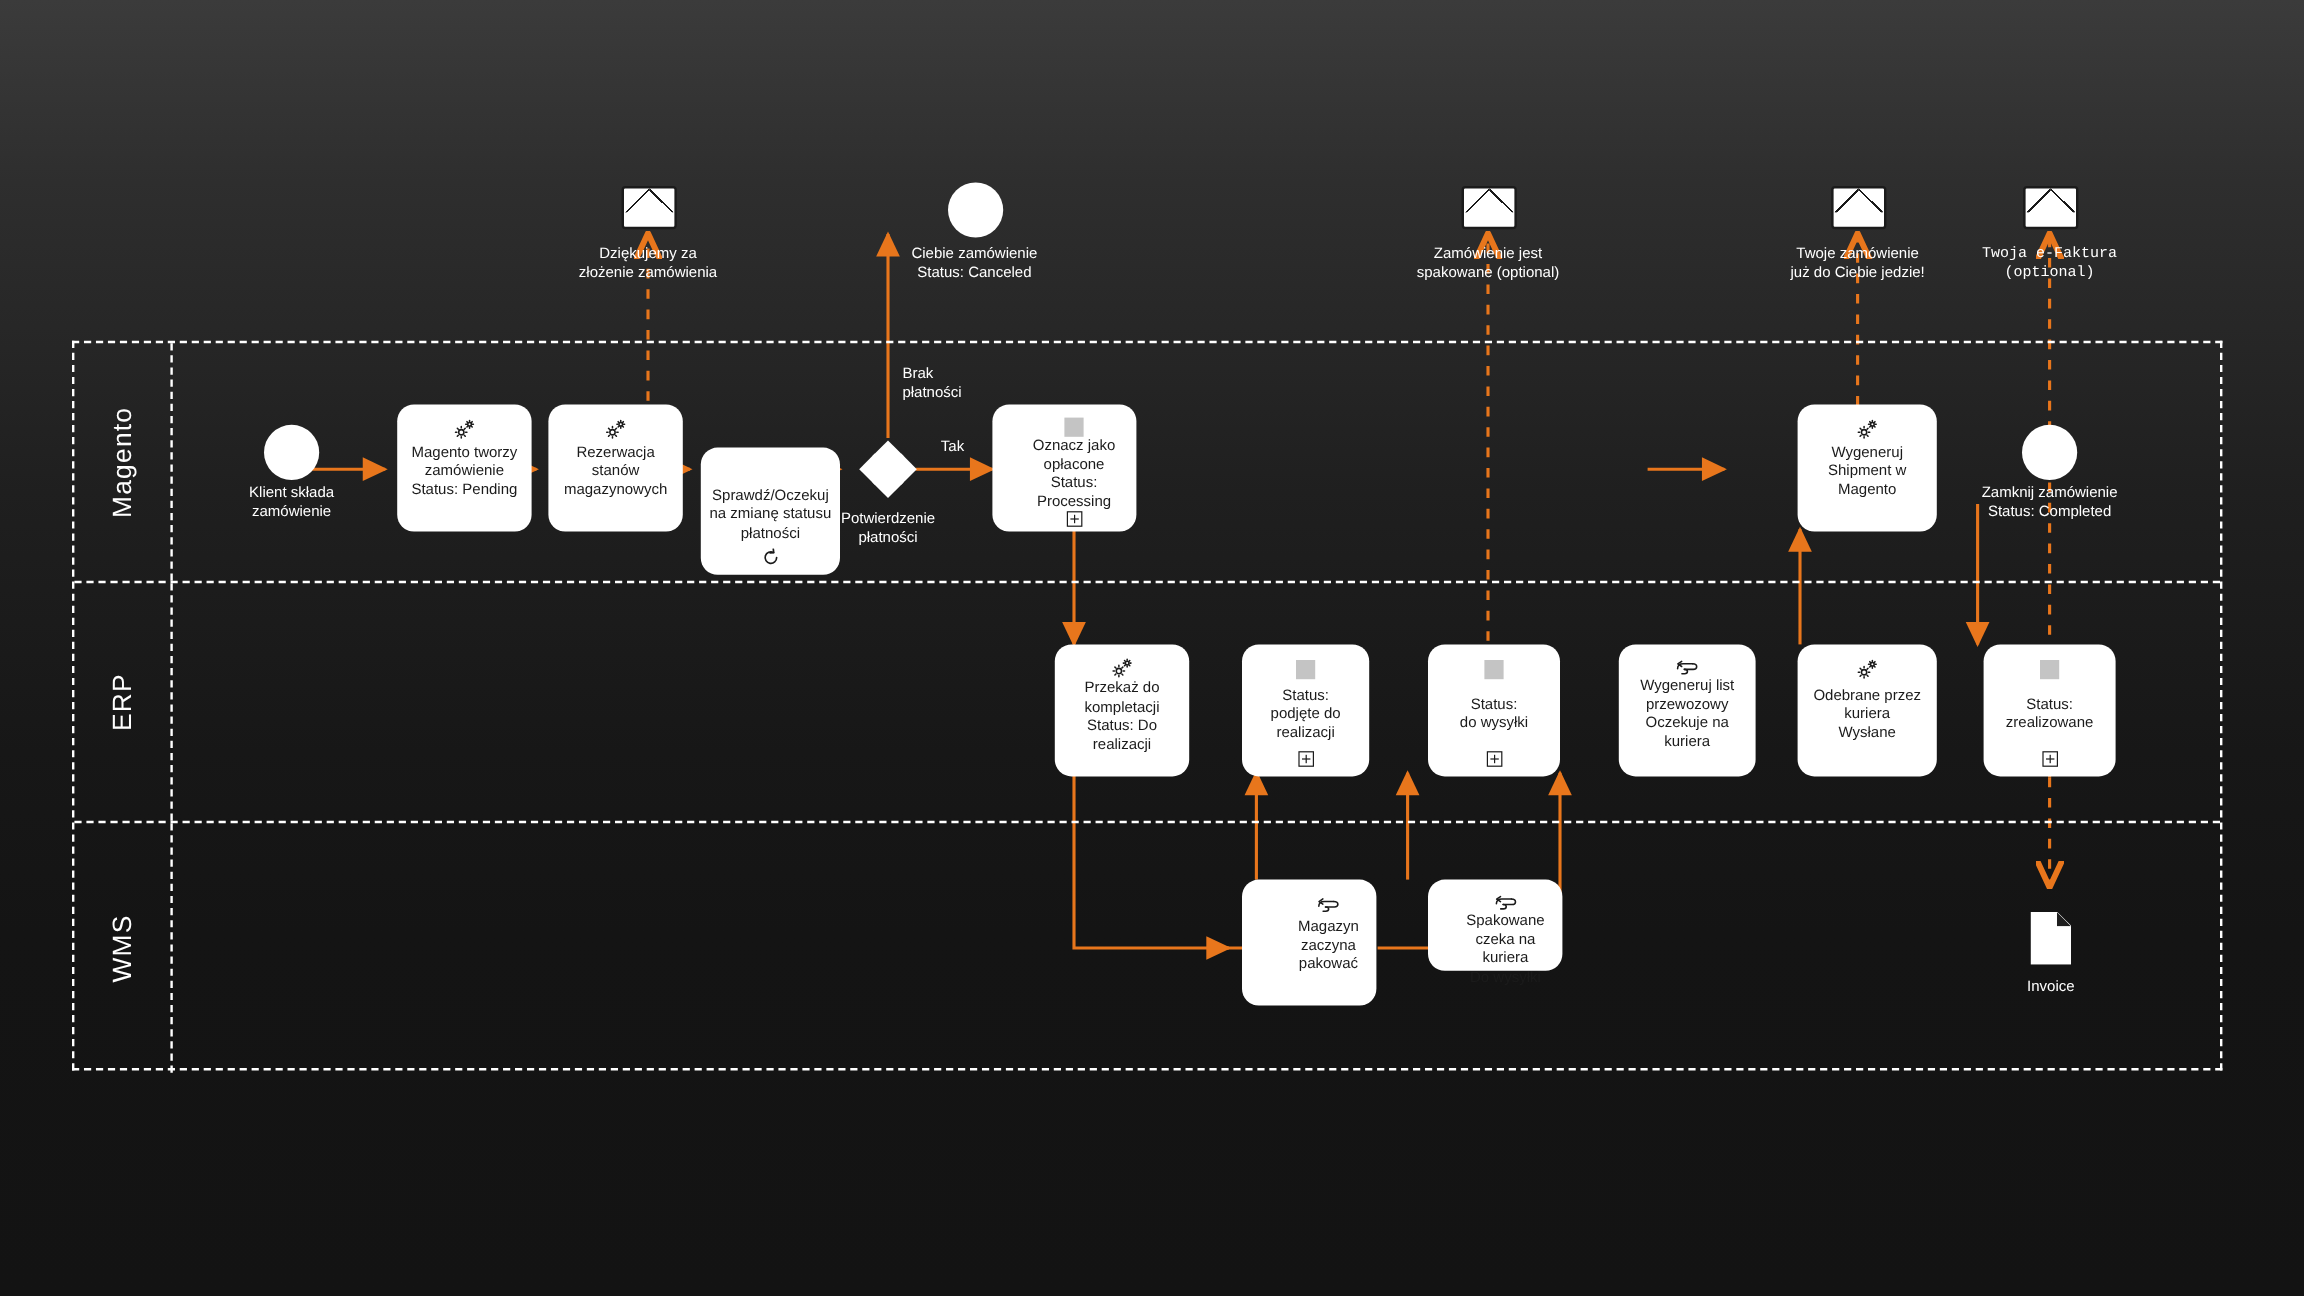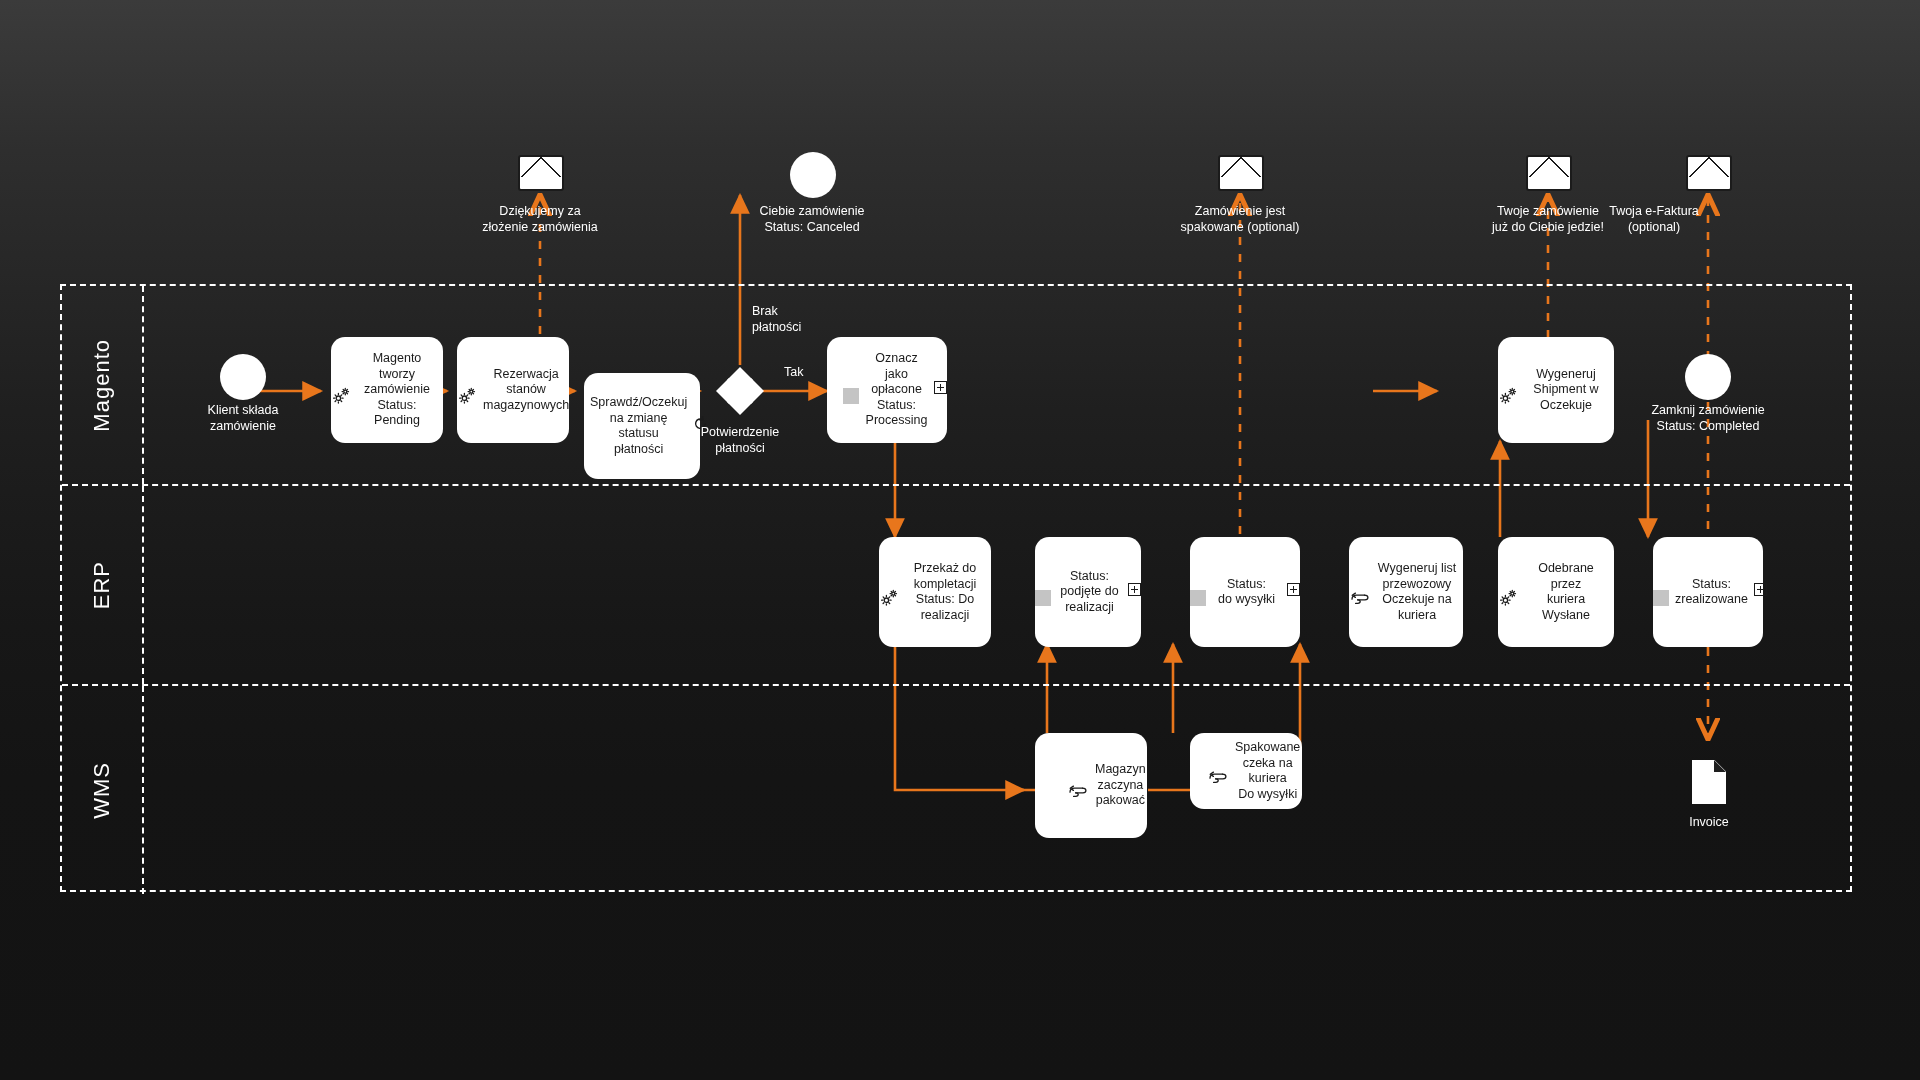--- a/index.html
+++ b/index.html
@@ -56,21 +56,21 @@
     white-space: nowrap;
   }
 
   
   .task {
     position: absolute;
     background: #ffffff;
     border-radius: 14px;
     box-sizing: border-box;
     display: flex;
-    flex-direction: row;
+    flex-direction: column;
     align-items: center;
     color: #1b1b1b;
   }
   .task-icon {
     margin-top: 11px;
     height: 20px;
     display: flex;
     align-items: center;
     justify-content: center;
   }
@@ -251,21 +251,21 @@
 
   <div class="envelope" style="left:1218px; top:155px;"></div>
   <div class="node-label" style="left:1130px; top:204px; width:220px;">Zamówienie jest
 spakowane (optional)</div>
 
   <div class="envelope" style="left:1526px; top:155px;"></div>
   <div class="node-label" style="left:1438px; top:204px; width:220px;">Twoje zamówienie
 już do Ciebie jedzie!</div>
 
   <div class="envelope" style="left:1686px; top:155px;"></div>
-  <div class="node-label" style="left:1544px; top:204px; width:220px;">Twoja e-Faktura
+  <div class="node-label" style="left:1598px; top:204px; width:220px;font-family:Liberation Mono, monospace;">Twoja e-Faktura
 (optional)</div>
 
   <div class="event-circle" style="left:790px; top:152px; width:46px; height:46px;"></div>
   <div class="node-label" style="left:702px; top:204px; width:220px;">Ciebie zamówienie
 Status: Canceled</div>
 
   <div class="event-circle" style="left:220px; top:354px; width:46px; height:46px;"></div>
   <div class="node-label" style="left:153px; top:403px; width:180px;">Klient składa
 zamówienie</div>
 
@@ -348,21 +348,21 @@
         <circle cx="7.4" cy="11.2" r="2.2"></circle>
         <path d="M7.4 6.4 v1.1 M7.4 14.9 v1.1 M2.6 11.2 h1.1 M11 11.2 h1.1
                  M4.1 7.9 l0.8 0.8 M9.9 13.7 l0.8 0.8 M10.7 7.9 l-0.8 0.8 M4.9 13.7 l-0.8 0.8" stroke-linecap="round"></path>
         <circle cx="14.3" cy="4.6" r="1.5"></circle>
         <path d="M14.3 1.4 v0.8 M14.3 7 v0.8 M11.1 4.6 h0.8 M16.7 4.6 h0.8
                  M12.1 2.4 l0.6 0.6 M15.9 6.2 l0.6 0.6 M16.5 2.4 l-0.6 0.6 M12.7 6.2 l-0.6 0.6" stroke-linecap="round"></path>
       </svg>
     </div>
     <div class="task-label">Wygeneruj
 Shipment w
-Oczekuje</div>
+Magento</div>
     <div class="task-marker"></div>
   </div>
 
   <div class="event-circle" style="left:1685px; top:354px; width:46px; height:46px;"></div>
   <div class="node-label" style="left:1618px; top:403px; width:180px;">Zamknij zamówienie
 Status: Completed</div>
 
   <div class="task" style="left:879px; top:537px; width:112px; height:110px;">
     <div class="task-icon">
       <svg width="20" height="18" viewBox="0 0 20 18" fill="none" stroke="#1b1b1b" stroke-width="1.3">

